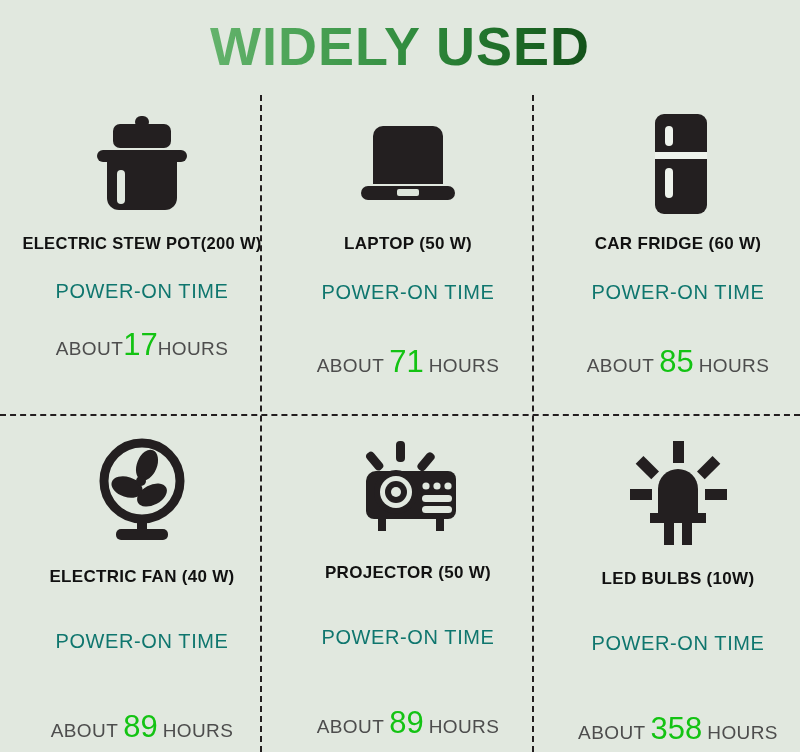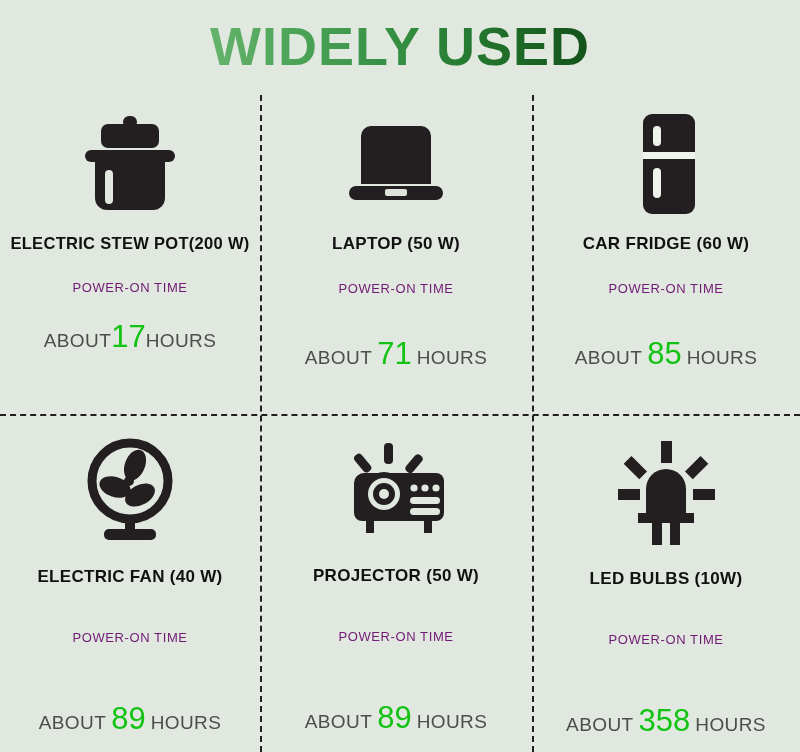--- a/index.html
+++ b/index.html
@@ -33,21 +33,21 @@
     background-clip: text;
     color: transparent;
     -webkit-text-fill-color: transparent;
     white-space: nowrap;
   }
 
   
   .grid {
     position: absolute;
     top: 92px;
-    left: 0;
+    left: 12px;
     width: 692px;
     height: 660px;
     display: grid;
     grid-template-columns: 260px 272px 268px;
     grid-template-rows: 323px 337px;
   }
   .cell {
     position: relative;
     display: flex;
     flex-direction: column;
@@ -70,22 +70,22 @@
     font-weight: bold;
     color: #111111;
     letter-spacing: 0.3px;
     text-align: center;
     white-space: nowrap;
     margin-top: 6px;
   }
   .pot-name { font-size: 16.5px; }
 
   .power-label {
-    font-size: 13px;
-    color: #701a75;
+    font-size: 20px;
+    color: #0f766e;
     letter-spacing: 0.6px;
     margin-top: 27px;
     text-align: center;
   }
 
   .hours-line {
     margin-top: 24px;
     font-size: 19px;
     color: #4d4d4d;
     letter-spacing: 0.4px;

